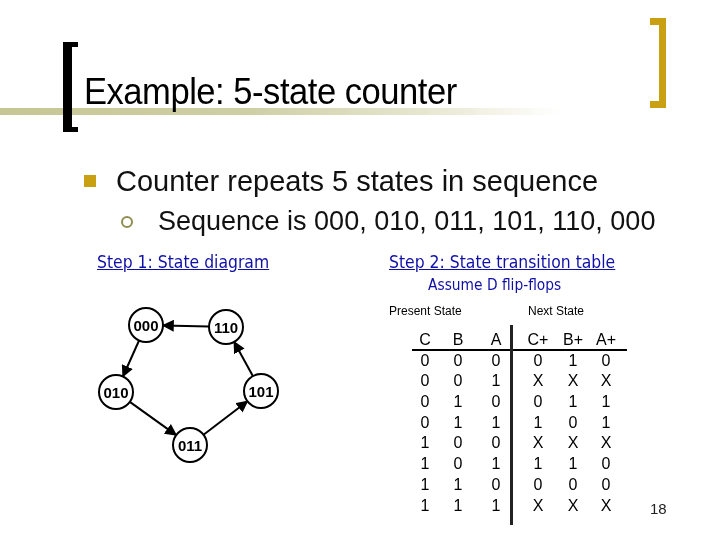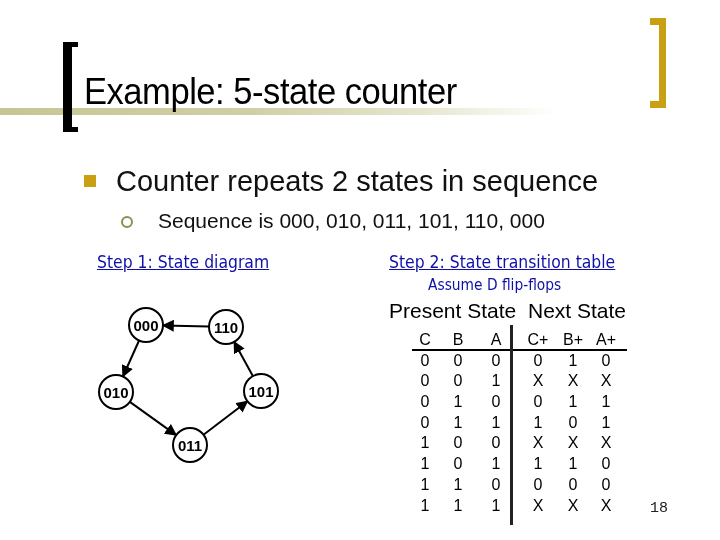--- a/index.html
+++ b/index.html
@@ -32,60 +32,60 @@
     transform: scaleX(0.96); transform-origin: left top;
   }
 
   
   .bullet-square { left: 84px; top: 175px; width: 12px; height: 12px; background: #c9a012; }
   .bullet-l1 { left: 116px; top: 163px; font-size: 29px; line-height: 36px; color: #111; }
   .bullet-ring {
     left: 121px; top: 216px; width: 8px; height: 8px;
     border: 2px solid #8e8e50; border-radius: 50%;
   }
-  .bullet-l2 { left: 158px; top: 206px; font-size: 21px; line-height: 30px; color: #111; }
+  .bullet-l2 { left: 158px; top: 206px; font-size: 27px; line-height: 30px; color: #111; }
 
   
   .step-link {
     color: #1010a8; text-decoration: underline; font-size: 17px; line-height: 20px;
     font-family: "DejaVu Sans", sans-serif; transform: scaleX(0.92); transform-origin: left top;
     cursor: pointer; white-space: nowrap;
   }
   .step1 { left: 97px; top: 252px; }
   .step2 { left: 389px; top: 252px; }
   .assume {
     left: 428px; top: 276px; font-size: 15px; line-height: 18px; color: #1010a8;
     font-family: "DejaVu Sans", sans-serif; transform: scaleX(0.92); transform-origin: left top; white-space: nowrap;
   }
 
   
-  .group-hdr { font-size: 21px; line-height: 20px; color: #000; white-space: nowrap; }
+  .group-hdr { font-size: 12px; line-height: 20px; color: #000; white-space: nowrap; }
   .present-hdr { left: 389px; top: 301px; }
   .next-hdr { left: 528px; top: 301px; text-align: right; }
   .col { position: absolute; font-size: 16px; line-height: 20.7px; text-align: center; width: 28px; }
   .col div { height: 20.7px; }
   .hline { left: 412px; top: 349px; width: 215px; height: 2px; background: #000; }
   .vline { left: 510px; top: 325px; width: 3px; height: 200px; background: #222; }
 
-  .page-num { left: 650px; top: 500px; font-size: 15px; color: #222; font-family: Liberation Mono, monospace; }
+  .page-num { left: 650px; top: 500px; font-size: 15px; color: #222; }
 
   
   .diagram { left: 80px; top: 292px; width: 220px; height: 180px; }
   .node-label { font-family: "Liberation Sans", sans-serif; font-weight: bold; font-size: 15px; }
 </style>
 </head>
 <body>
 
 <div class="abs title-band"></div>
 <div class="abs bracket-left"></div>
 <div class="abs bracket-right"></div>
 <div class="abs title">Example: 5-state counter</div>
 
 <div class="abs bullet-square"></div>
-<div class="abs bullet-l1">Counter repeats 2 states in sequence</div>
+<div class="abs bullet-l1">Counter repeats 5 states in sequence</div>
 <div class="abs bullet-ring"></div>
 <div class="abs bullet-l2">Sequence is 000, 010, 011, 101, 110, 000</div>
 
 <div class="abs step-link step1">Step 1: State diagram</div>
 <div class="abs step-link step2">Step 2: State transition table</div>
 <div class="abs assume">Assume D flip-flops</div>
 
 <div class="abs diagram">
   <svg width="220" height="180" viewBox="0 0 220 180">
     <defs>

